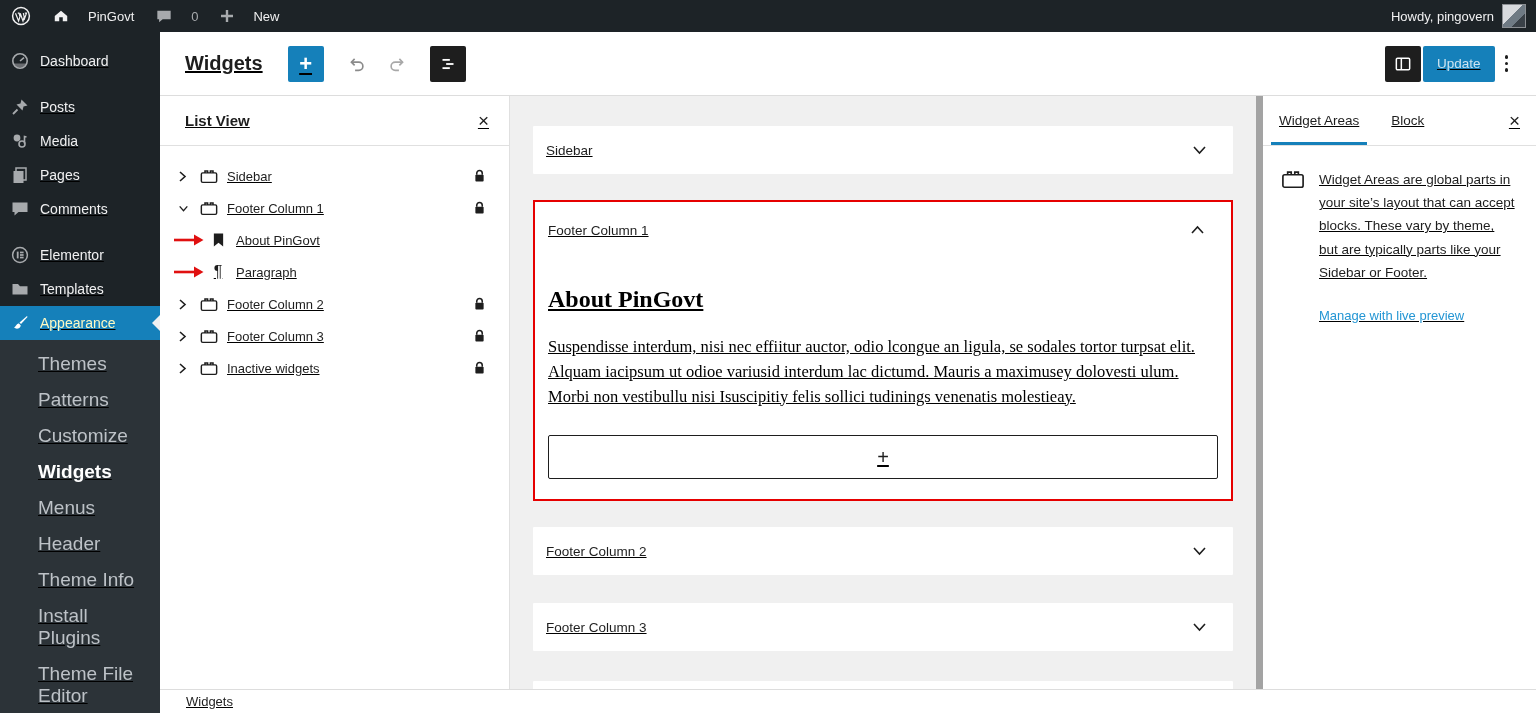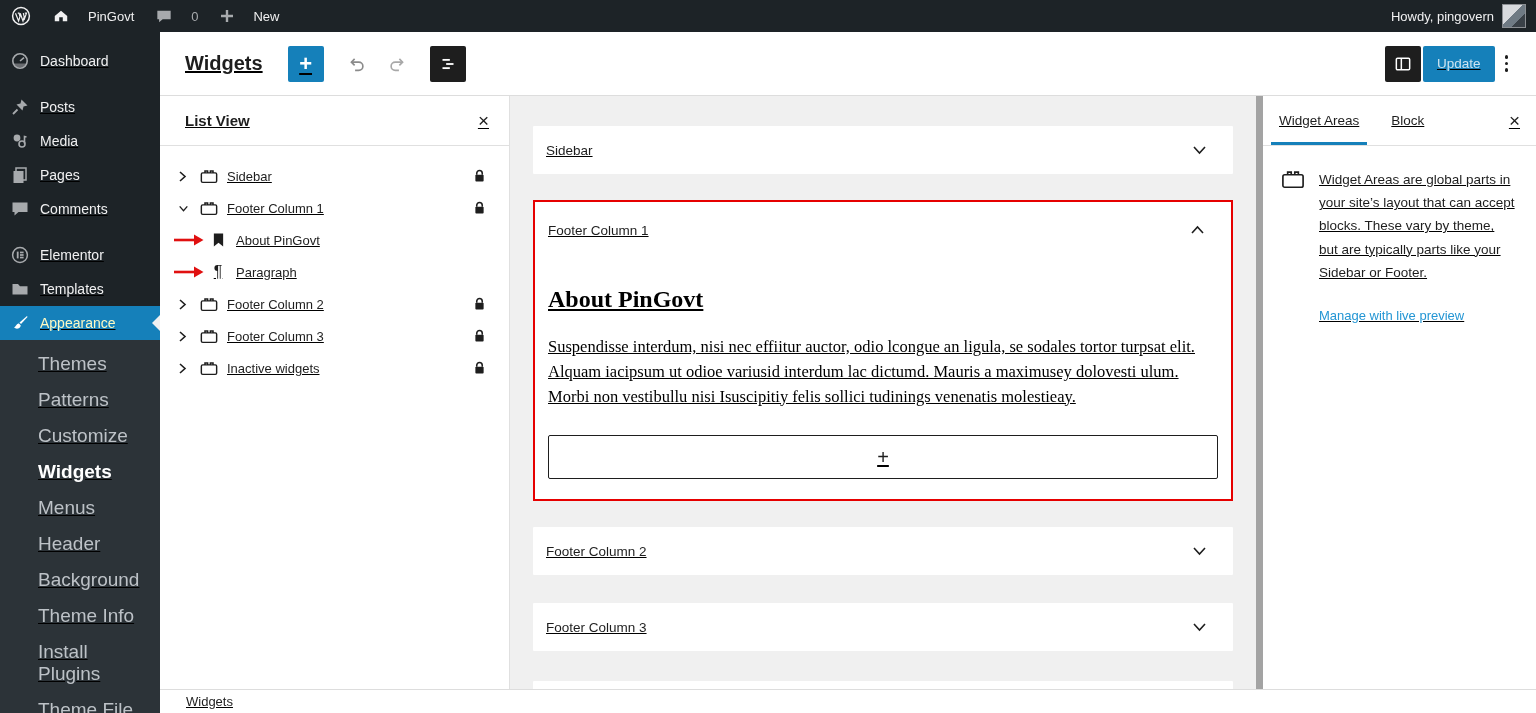--- a/index.html
+++ b/index.html
@@ -211,21 +211,20 @@
         </span>
       <span>Appearance</span>
     </div>
     <div class="submenu">
       <div class="submenu-item">Themes</div>
       <div class="submenu-item">Patterns</div>
       <div class="submenu-item">Customize</div>
       <div class="submenu-item current">Widgets</div>
       <div class="submenu-item">Menus</div>
       <div class="submenu-item">Header</div>
-      <div class="submenu-item">Background</div>
       <div class="submenu-item">Theme Info</div>
       <div class="submenu-item">Install Plugins</div>
       <div class="submenu-item">Theme File Editor</div>
     </div>
     <div class="post-sub">
       <div class="menu-item">
         <span class="mi-ico">
             <svg width="18" height="18" viewBox="0 0 18 18">
               <path d="M13.5 2 L10 5.5 L12.5 8 L16 4.5 Z" fill="currentColor"></path>
               <path d="M8.5 7 L5 10.5 C4 11.5 4 13 5 14 L2 17 L3 18 L6 15 C7 16 8.5 16 9.5 15 L13 11.5 Z" fill="currentColor"></path>

